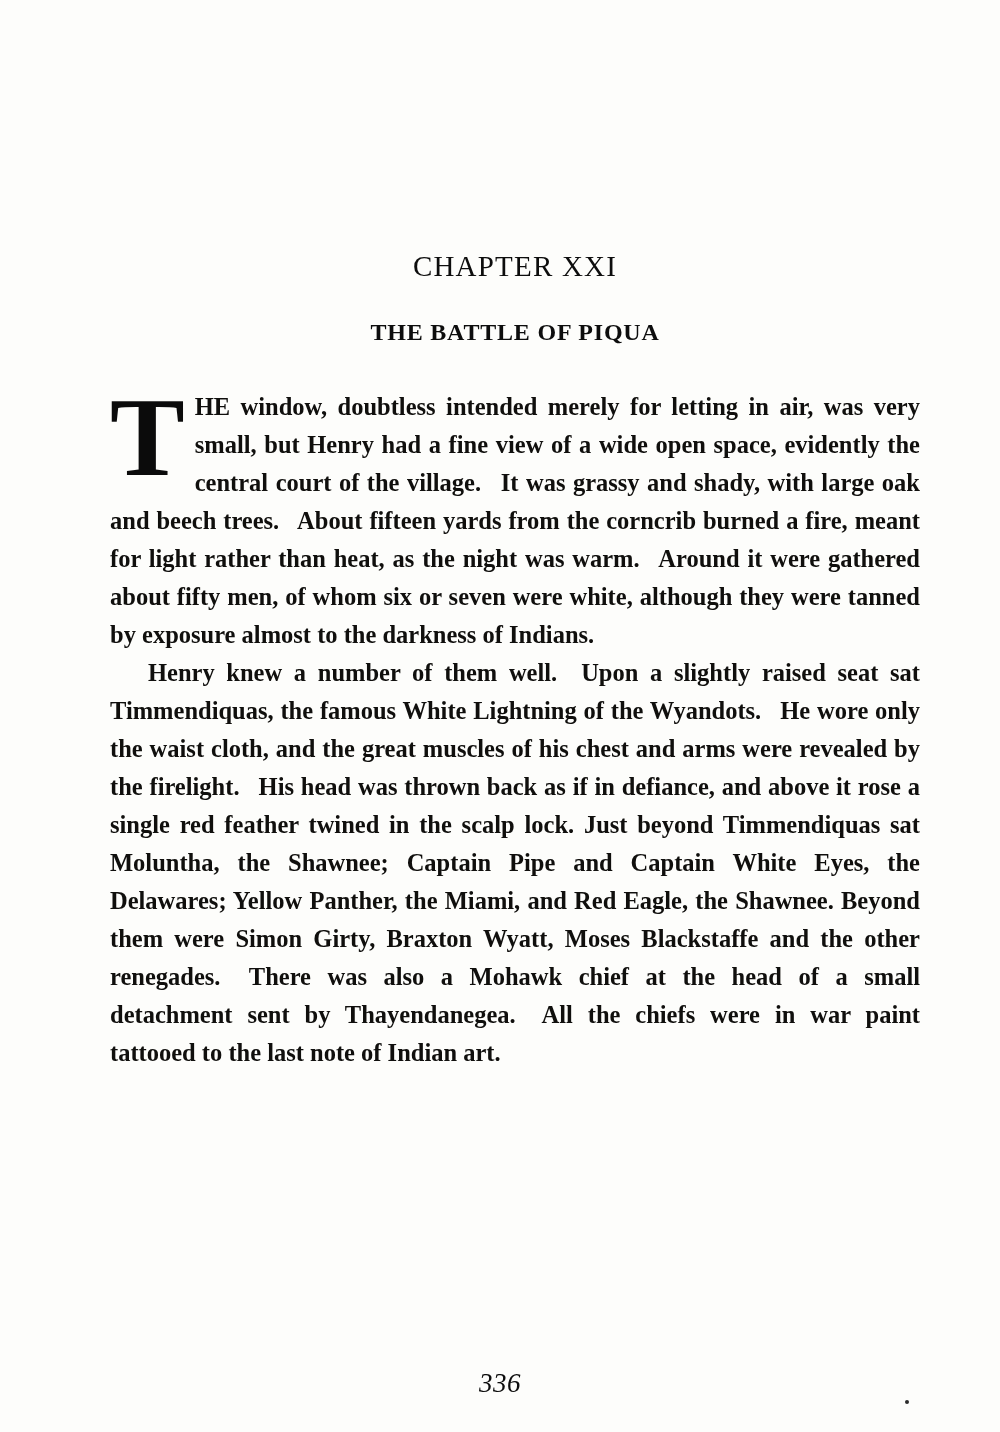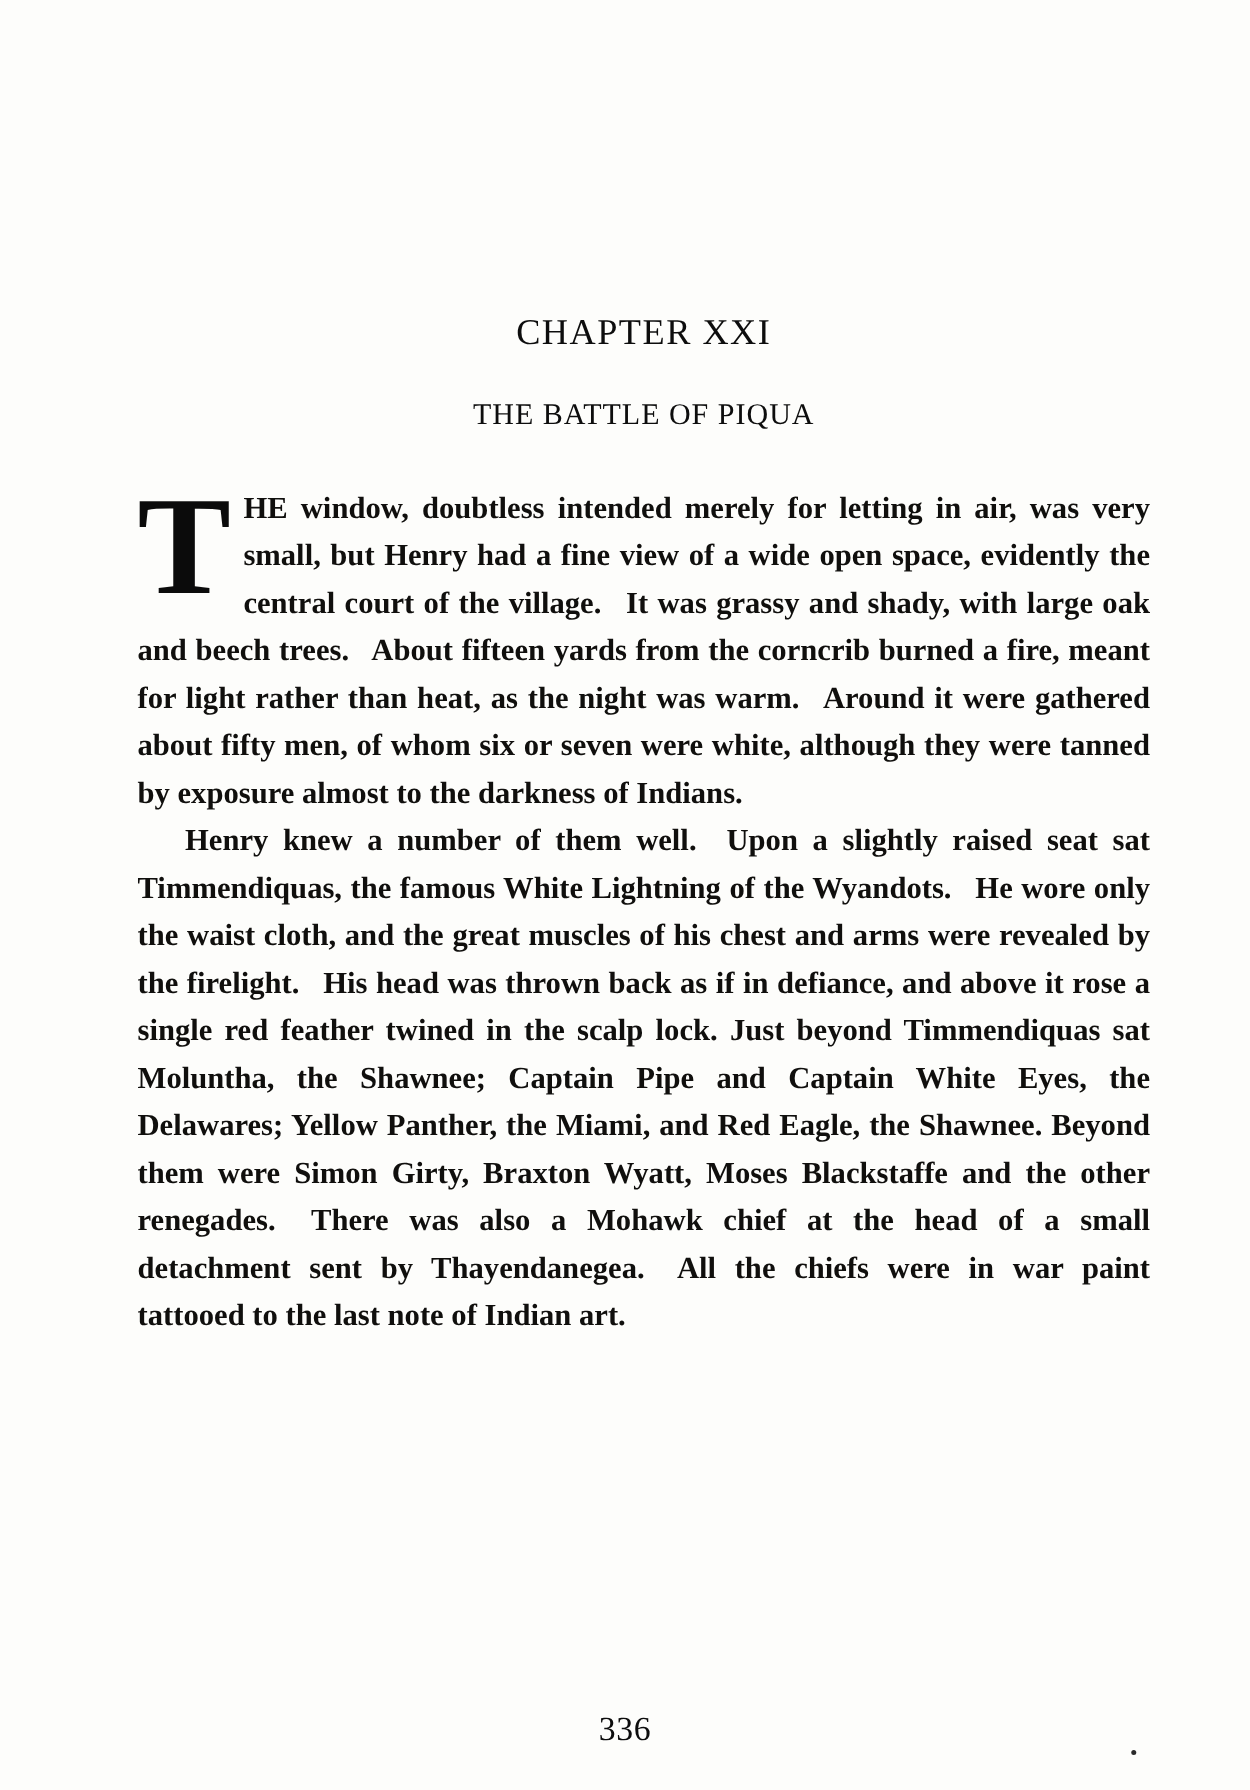--- a/index.html
+++ b/index.html
@@ -33,21 +33,21 @@
     font-size: 29px;
     letter-spacing: 1.2px;
     font-weight: 400;
     margin: 0 0 36px 0;
     color: #0d0d0d;
   }
   .chapter-subtitle {
     text-align: center;
     font-size: 24px;
     letter-spacing: 0.8px;
-    font-weight: 400;
+    font-weight: 700;
     margin: 0 0 42px 0;
     color: #0d0d0d;
   }
   .body-text {
     font-size: 24.5px;
     line-height: 38px;
     text-align: justify;
     text-justify: inter-word;
     color: #100f0d;
     font-weight: 600;
@@ -72,20 +72,21 @@
   }
   .page-number {
     position: absolute;
     left: 0;
     right: 0;
     top: 1368px;
     text-align: center;
     font-size: 27px;
     color: #0d0d0d;
     letter-spacing: 0.5px;
+    font-style: italic;
   }
   .stray-mark {
     position: absolute;
     left: 905px;
     top: 1400px;
     width: 4px;
     height: 4px;
     background: #2a2a2a;
     border-radius: 50%;
   }

